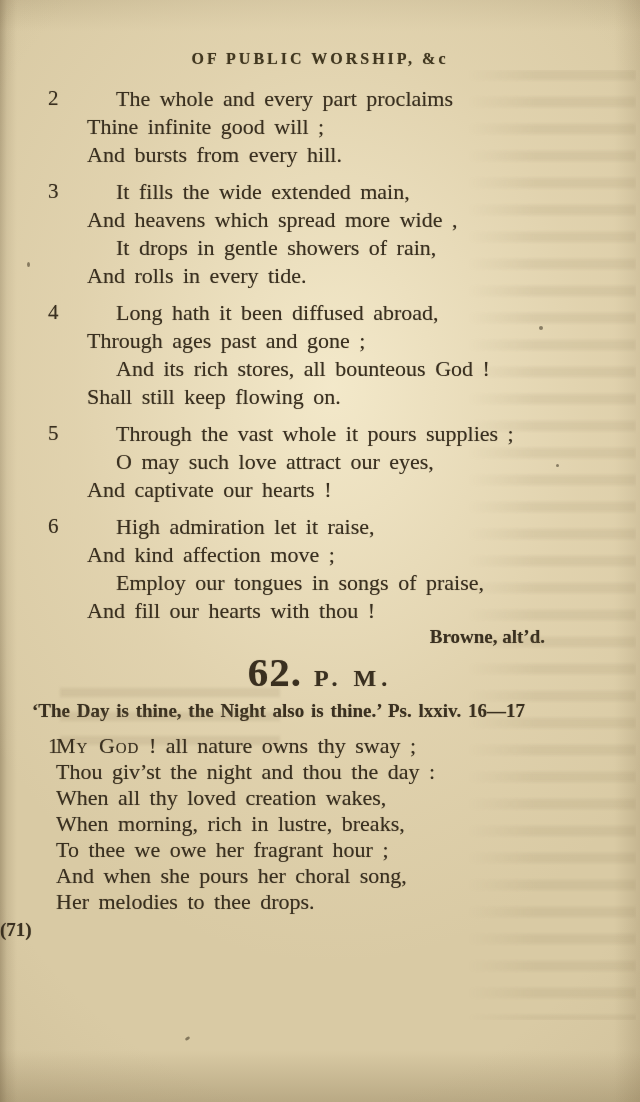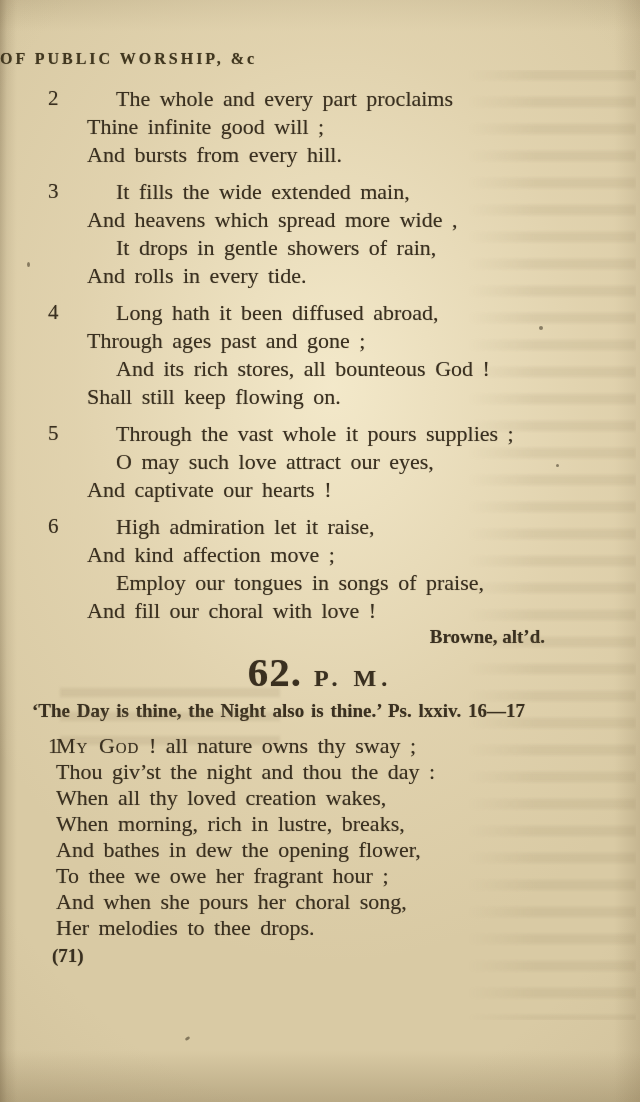--- a/index.html
+++ b/index.html
@@ -16,21 +16,21 @@
       linear-gradient(90deg, rgba(105,88,58,0.40) 0px, rgba(105,88,58,0.14) 7px, rgba(0,0,0,0) 17px),
       linear-gradient(270deg, rgba(120,100,66,0.20) 0px, rgba(0,0,0,0) 26px),
       linear-gradient(0deg, rgba(112,94,60,0.30) 0px, rgba(0,0,0,0) 52px),
       linear-gradient(180deg, rgba(120,102,68,0.16) 0px, rgba(0,0,0,0) 32px),
       radial-gradient(120% 100% at 50% 45%, rgba(0,0,0,0) 55%, rgba(138,118,80,0.28) 100%);
   }
   .ink { text-shadow: 0 0 1px rgba(54,45,28,0.45); }
 
   .running-header {
     padding-top: 49px;
-    text-align: left;
+    text-align: center;
     font-size: 16px;
     font-weight: bold;
     letter-spacing: 3px;
     line-height: 20px;
     color: #41371f;
   }
 
   .verses { margin-top: 16px; }
   .verse { position: relative; margin-bottom: 9px; }
   .verse .num {
@@ -69,21 +69,20 @@
     font-weight: 600;
     line-height: 22px;
     word-spacing: 2px;
     white-space: nowrap;
   }
 
   .hymn62-verses { margin-top: 11px; }
 
   .page-number {
     margin-top: -5px;
-    padding-left: 52px;
     font-size: 19px;
     font-weight: 600;
     line-height: 22px;
   }
 
   
   .ghost {
     position: absolute;
     pointer-events: none;
     filter: blur(1.6px);
@@ -152,40 +151,39 @@
         <span class="num">5</span>
         <div class="line">Through the vast whole it pours supplies ;</div>
         <div class="line">O may such love attract our eyes,</div>
         <div class="line indent">And captivate our hearts !</div>
       </div>
       <div class="verse alternating">
         <span class="num">6</span>
         <div class="line">High admiration let it raise,</div>
         <div class="line indent">And kind affection move ;</div>
         <div class="line">Employ our tongues in songs of praise,</div>
-        <div class="line indent">And fill our choral with love !</div>
+        <div class="line indent">And fill our hearts with thou !</div>
       </div>
     </div>
 
   <div class="attribution ink">Browne, alt’d.</div>
 
   <div class="hymn-heading ink">
     <span class="hymn-number">62.</span><span class="hymn-meter">P. M.</span>
   </div>
 
   <div class="epigraph ink">‘The Day is thine, the Night also is thine.’  Ps. lxxiv. 16—17</div>
 
   <div class="verses hymn62-verses ink" id="hymn62-verses">
       <div class="verse uniform">
         <span class="num">1</span>
         <div class="line"><span class="sc">My God</span> ! all nature owns thy sway ;</div>
         <div class="line">Thou giv’st the night and thou the day :</div>
         <div class="line">When all thy loved creation wakes,</div>
         <div class="line">When morning, rich in lustre, breaks,</div>
-        <div class="line">And bathes in dew the opening flower,</div>
         <div class="line">To thee we owe her fragrant hour ;</div>
         <div class="line">And when she pours her choral song,</div>
         <div class="line">Her melodies to thee drops.</div>
       </div>
     </div>
 
   <div class="page-number ink">(71)</div>
 
 </div>
 

